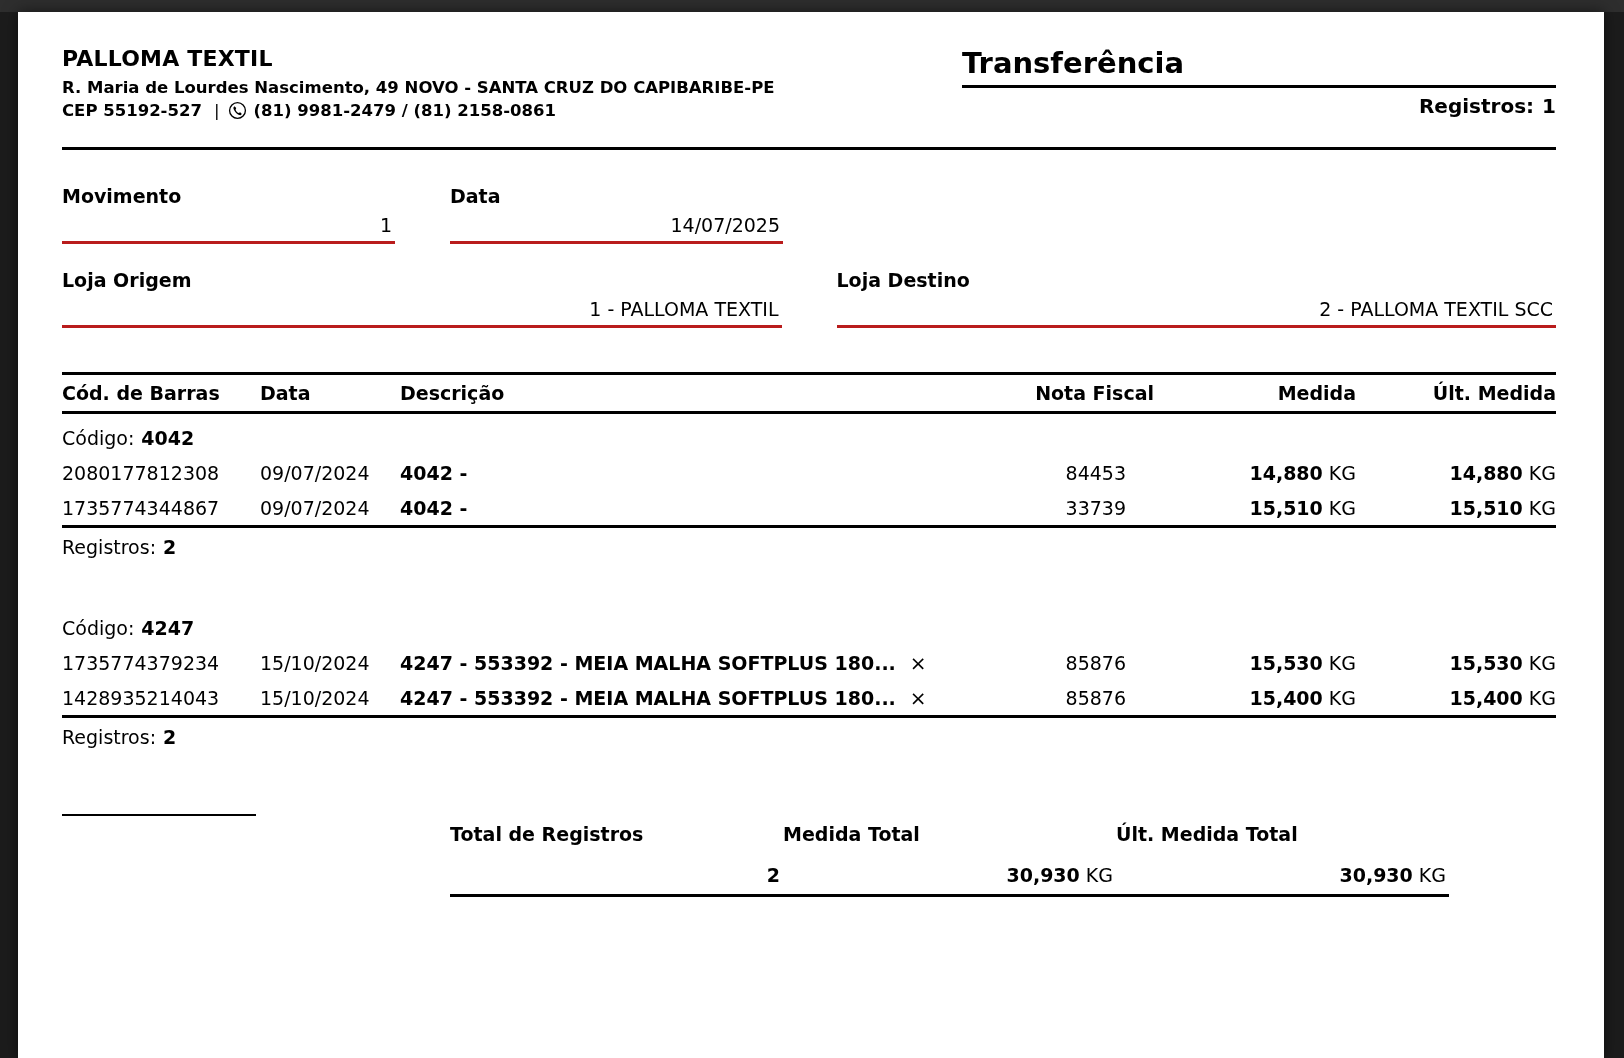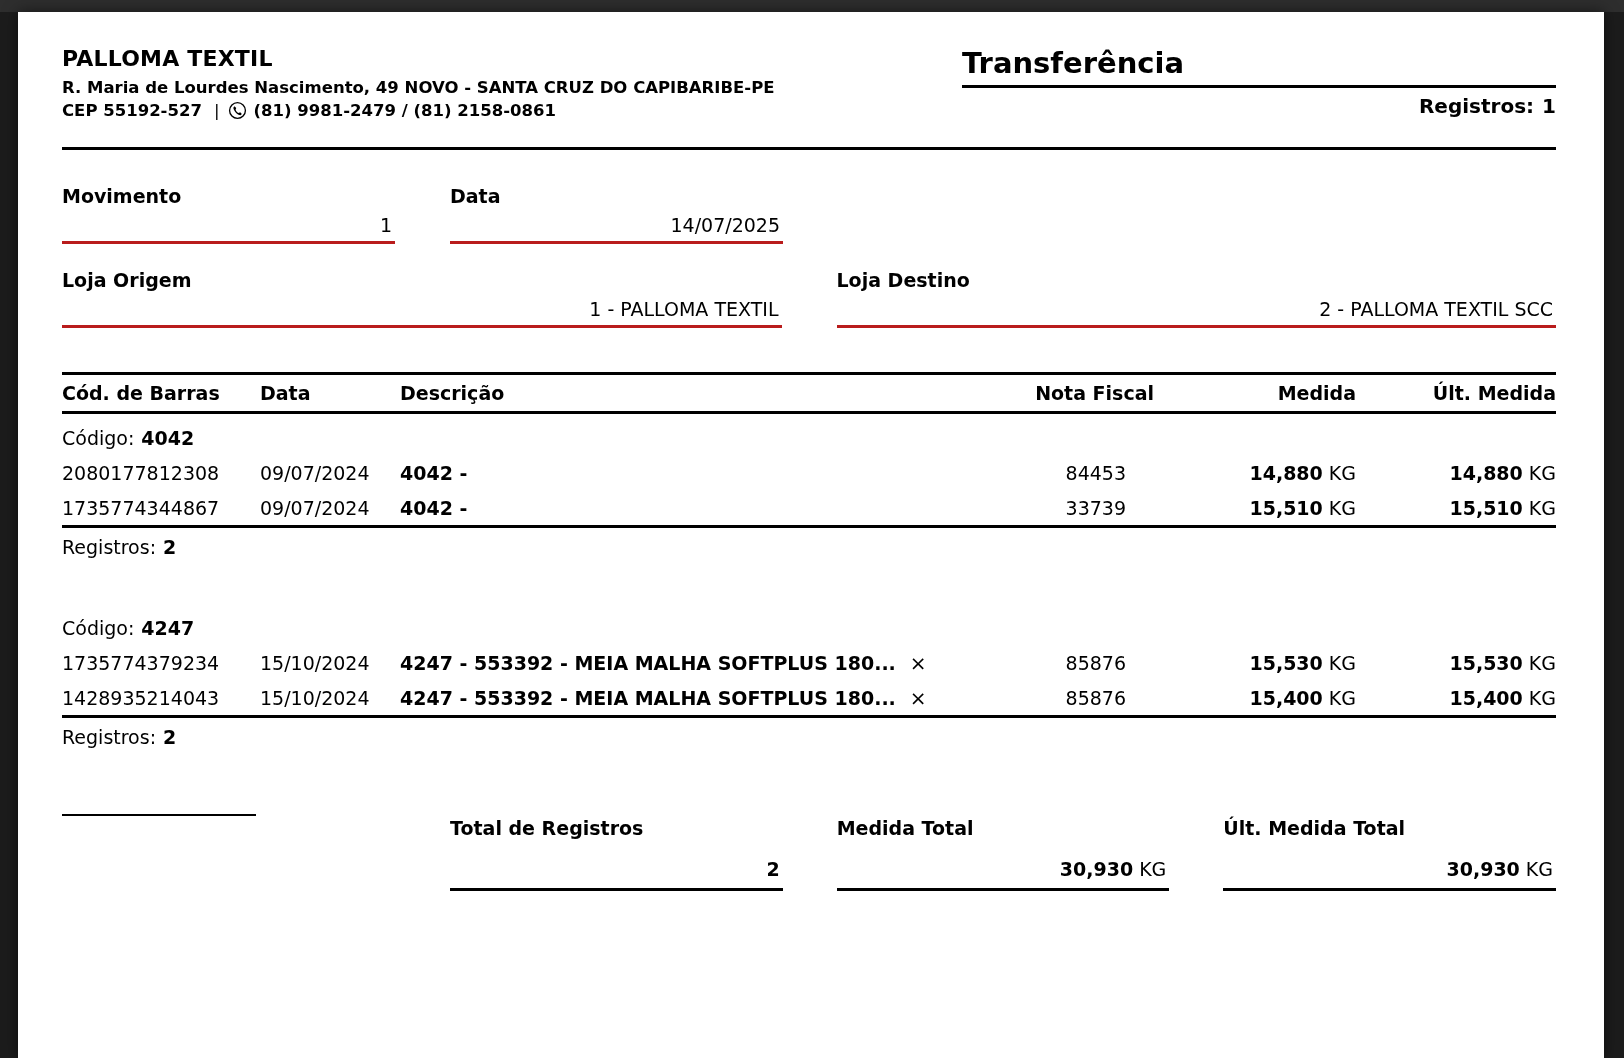--- a/index.html
+++ b/index.html
@@ -52,21 +52,21 @@
   .data-row .c-nota{padding-right:28px;}
   .mark{font-weight:normal;margin-left:14px;font-size:20px;}
   .num{font-weight:bold;}
   .unit{font-weight:normal;margin-left:6px;}
   .registros{padding:8px 0 10px;line-height:22px;}
   .registros .code{font-weight:bold;margin-left:7px;}
   .group + .group{margin-top:36px;}
 
   
   .short-line{width:194px;height:2px;background:#000;margin-top:56px;}
-  .totals-row{display:flex;margin-left:388px;gap:54px;}
+  .totals-row{display:flex;margin-top:6px;margin-left:388px;}
   .tfield{width:333px;border-bottom:3px solid #000;}
   .tfield .flabel{font-size:19px;font-weight:bold;line-height:24px;}
   .tfield .fvalue{font-size:19px;line-height:26px;text-align:right;margin-top:16px;padding:0 3px 6px 0;}
 </style>
 </head>
 <body>
 
 <div class="stage">
   <div class="topbar"></div>
   <div class="page">

